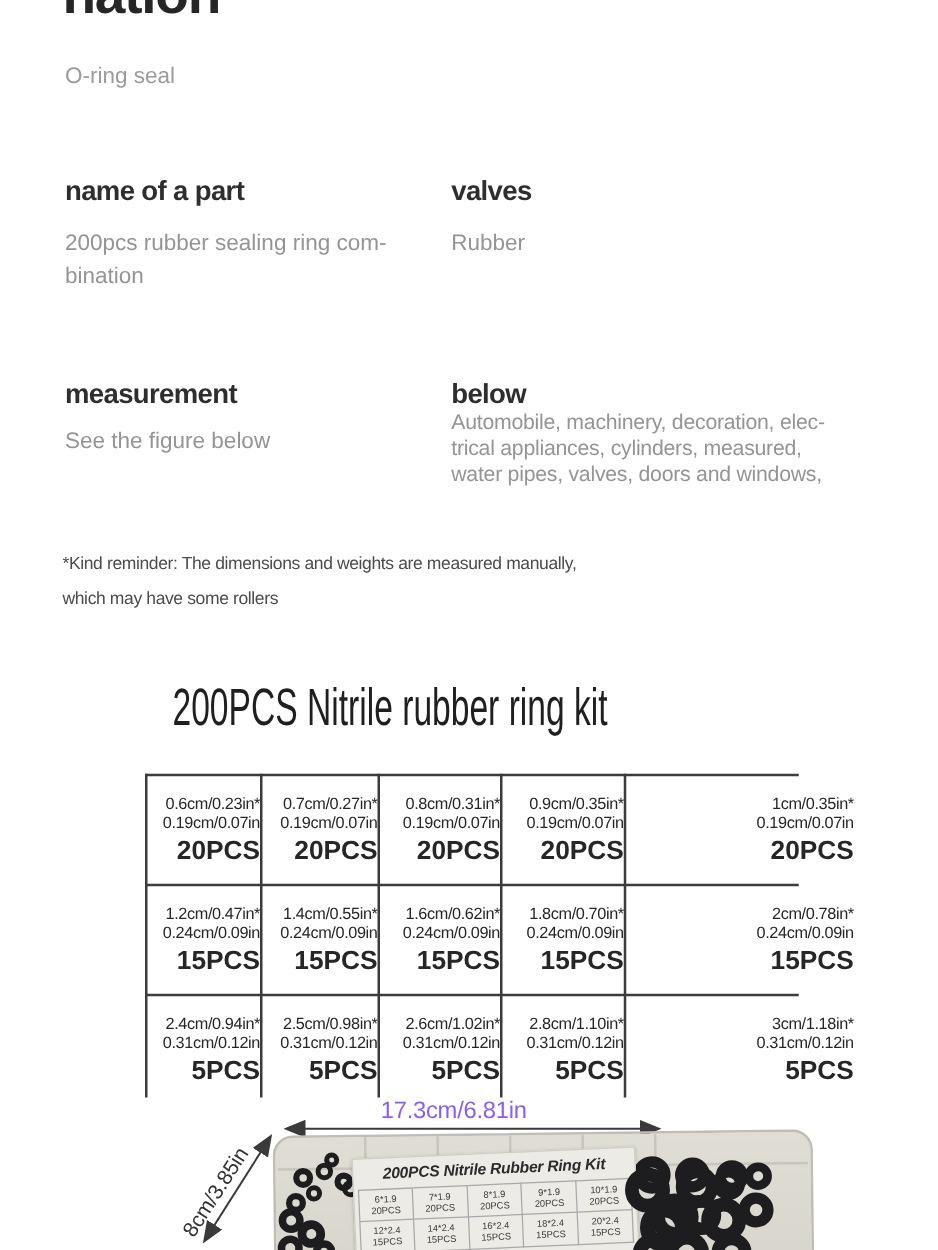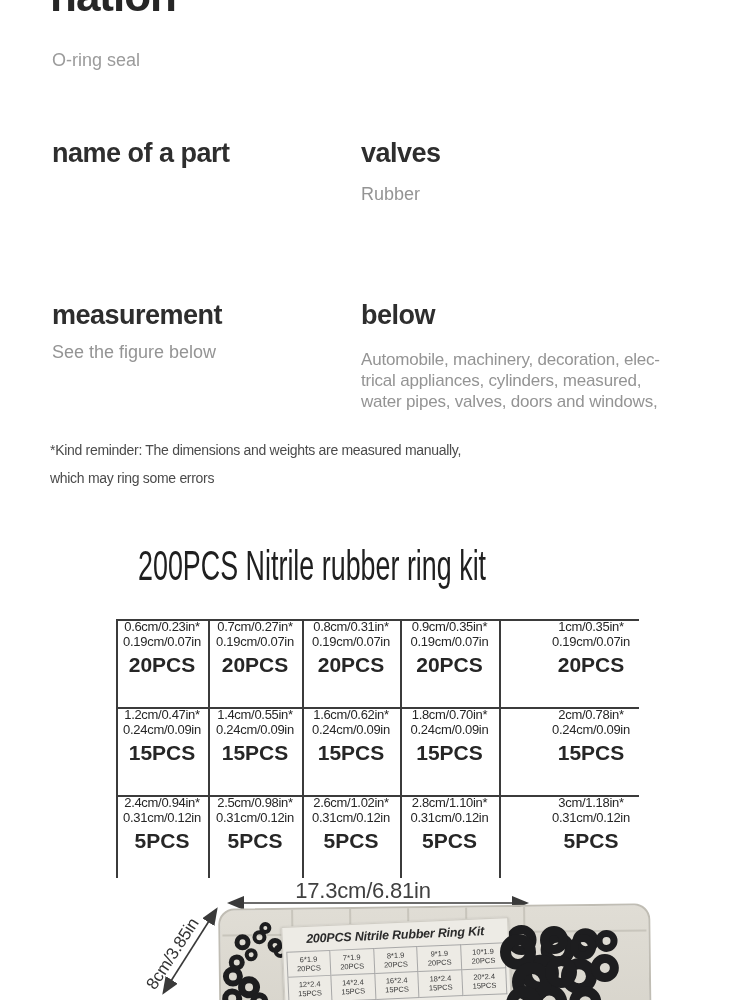--- a/index.html
+++ b/index.html
@@ -6,41 +6,41 @@
   .page{position:relative;width:692px;height:1000px;overflow:hidden;background:#ffffff;
         font-family:"Liberation Sans", sans-serif;}
   .abs{position:absolute;}
 
   
   .clipped-heading{left:50px;top:-26px;font-size:44px;font-weight:bold;color:#262626;
     letter-spacing:-1px;line-height:1;white-space:nowrap;}
   .subtitle{left:52px;top:50px;font-size:18px;color:#9b9b9b;}
 
   
-  .spec-label{font-size:27px;font-weight:bold;color:#2e2e2e;letter-spacing:-0.5px;line-height:28px;}
+  .spec-label{font-size:22px;font-weight:bold;color:#2e2e2e;letter-spacing:-0.5px;line-height:28px;}
   .spec-value{font-size:18px;color:#949494;line-height:26px;}
   .spec-value-sm{font-size:17px;color:#949494;line-height:21px;letter-spacing:-0.2px;}
   .reminder{left:50px;top:436px;font-size:14px;color:#4b4b4b;line-height:28px;letter-spacing:-0.3px;}
 
   
   .fig-title{left:138px;top:543px;font-size:42px;color:#1f1f1f;white-space:nowrap;
     transform:scaleX(0.64);transform-origin:left center;line-height:46px;}
 
   
   .size-table{left:116px;top:619px;width:567px;height:259px;}
   .st-grid{position:absolute;left:0;top:0;width:567px;height:259px;display:grid;
     grid-template-columns:92px 94px 98px 99px 184px;grid-template-rows:88px 88px 83px;}
-  .st-cell{text-align:center;color:#262626;}
+  .st-cell{text-align:right;padding-top:16px;color:#262626;}
   .st-d,.st-c{font-size:13px;line-height:15px;letter-spacing:-0.3px;}
   .st-q{font-size:21px;line-height:26px;font-weight:600;margin-top:3px;}
   .hline{position:absolute;left:0;width:523px;height:2px;background:#3b3b3b;}
   .vline{position:absolute;top:0;width:2px;height:259px;background:#3b3b3b;}
 
   
-  .width-label{left:213px;top:878px;width:300px;text-align:center;font-size:22px;color:#404040;
+  .width-label{left:213px;top:878px;width:300px;text-align:center;font-size:19px;color:#8b5cf6;
     letter-spacing:-0.2px;}
   .depth-label{left:118px;top:944px;width:110px;text-align:center;font-size:17px;color:#333;
     transform:rotate(-57deg);letter-spacing:-0.2px;}
 
   
   .box-body{left:219px;top:906px;width:432px;height:150px;box-sizing:border-box;
     background:linear-gradient(#e0ddd5,#d5d2c9);border:2.5px solid #c0bdb4;border-radius:16px;
     transform:rotate(-0.7deg);}
   .strip-line{position:absolute;left:2px;right:2px;top:24px;height:1.5px;background:#c8c5bc;}
   .strip-div{position:absolute;top:0;width:1.5px;height:24px;background:#c8c5bc;}
@@ -66,35 +66,39 @@
 </style>
 </head>
 <body>
 
 <div class="page">
 
   <div class="abs clipped-heading">nation</div>
   <div class="abs subtitle">O-ring seal</div>
 
   <div class="abs spec-label" style="left:52px;top:139px">name of a part</div>
+  <div class="abs spec-value" style="left:52px;top:181px;width:310px">
+    <span>200pcs rubber sealing ring com-</span><br>
+    <span>bination</span>
+  </div>
   <div class="abs spec-label" style="left:361px;top:139px">valves</div>
   <div class="abs spec-value" style="left:361px;top:181px">Rubber</div>
 
   <div class="abs spec-value" style="left:52px;top:339px">See the figure below</div>
   <div class="abs spec-label" style="left:52px;top:301px">measurement</div>
   <div class="abs spec-label" style="left:361px;top:301px">below</div>
-  <div class="abs spec-value-sm" style="left:361px;top:349px;width:360px">
+  <div class="abs spec-value-sm" style="left:361px;top:327px;width:360px">
     <span>Automobile, machinery, decoration, elec-</span><br>
     <span>trical appliances, cylinders, measured,</span><br>
     <span>water pipes, valves, doors and windows,</span><br>
   </div>
 
   <div class="abs reminder">
     <span>*Kind reminder: The dimensions and weights are measured manually,</span><br>
-    <span>which may ring some errors</span>
+    <span>which may have some rollers</span>
   </div>
 
   <div class="abs fig-title">200PCS Nitrile rubber ring kit</div>
 
   <div class="abs size-table">
     <div class="st-grid">
       <div class="st-cell">
         <div class="st-d">0.6cm/0.23in*</div>
         <div class="st-c">0.19cm/0.07in</div>
         <div class="st-q">20PCS</div>

